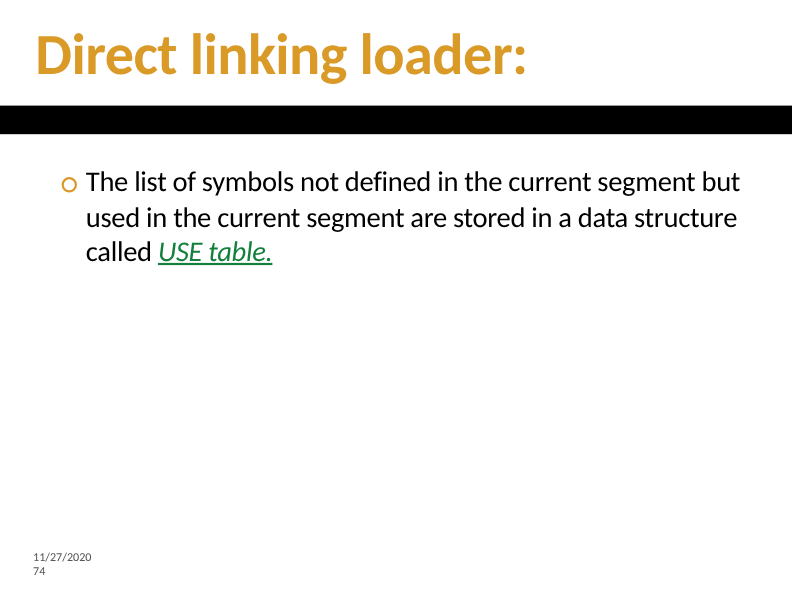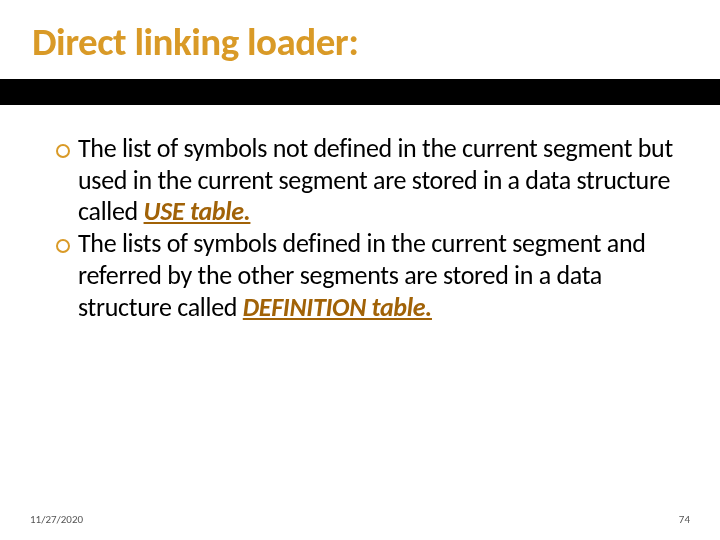--- a/index.html
+++ b/index.html
@@ -8,21 +8,21 @@
     height: 540px;
     background: #ffffff;
     font-family: "Segoe UI", "Calibri", Arial, sans-serif;
     position: relative;
     overflow: hidden;
   }
   .title-area {
     padding: 18px 32px 10px 32px;
   }
   .title {
-    font-size: 39px;
+    font-size: 53px;
     font-weight: 700;
     color: #d99a27;
     letter-spacing: -0.5px;
   }
   .divider {
     height: 26px;
     background: #000000;
     margin: 4px 0 0 0;
   }
   .content {
@@ -44,58 +44,52 @@
   }
   .bullet-text {
     font-size: 26px;
     line-height: 1.22;
     color: #000000;
     letter-spacing: -0.3px;
   }
   .emph {
     font-style: italic;
     text-decoration: underline;
-    color: #a16207;
-    font-weight: bold;
+    color: #15803d;
   }
   .footer {
     position: absolute;
     bottom: 14px;
     left: 0;
     right: 0;
     display: flex;
     justify-content: space-between;
     padding: 0 30px;
     font-size: 11px;
     color: #555555;
+    flex-direction: column;
   }
 </style>
 </head>
 <body>
 
 <div class="title-area">
   <div class="title">Direct linking loader:</div>
 </div>
 
 <div class="divider"></div>
 
 <div class="content">
 
   <div class="bullet-item">
     <span class="bullet-marker"></span>
     <div class="bullet-text">
       <span>The list of symbols not defined in the current segment but used in the current segment are stored in a data structure called </span><span class="emph">USE table.</span>
     </div>
   </div>
 
-  <div class="bullet-item">
-    <span class="bullet-marker"></span>
-    <div class="bullet-text">
-      <span>The lists of symbols defined in the current segment and referred by the other segments are stored in a data structure called </span><span class="emph">DEFINITION table.</span>
-    </div>
-  </div>
 
 </div>
 
 <div class="footer">
   <span>11/27/2020</span>
   <span>74</span>
 </div>
 
 </body></html>

